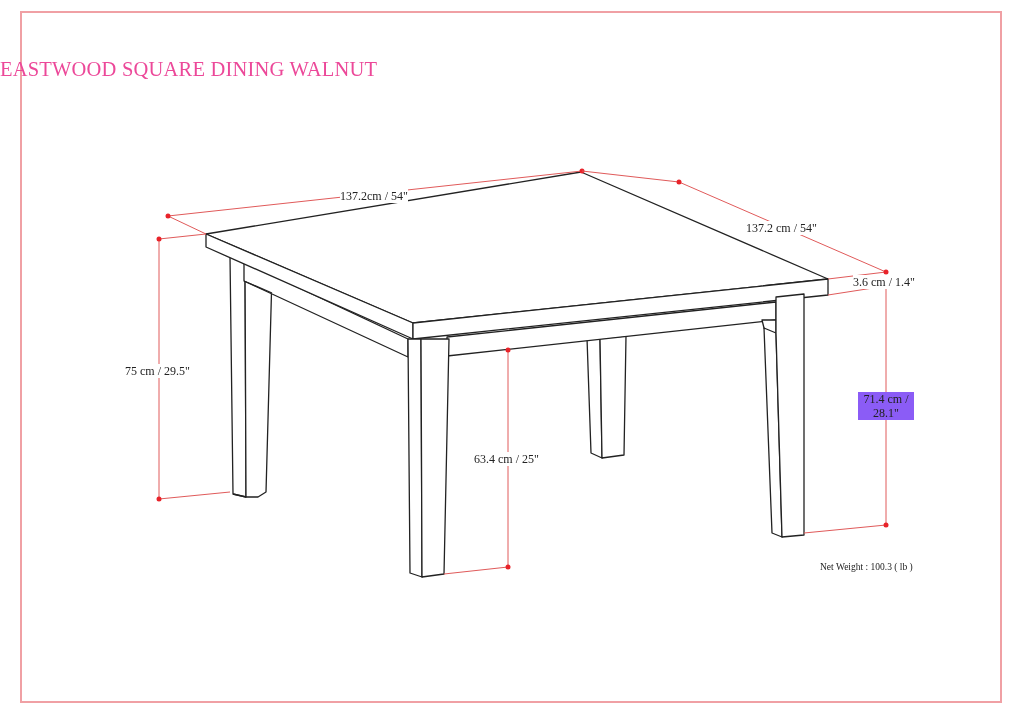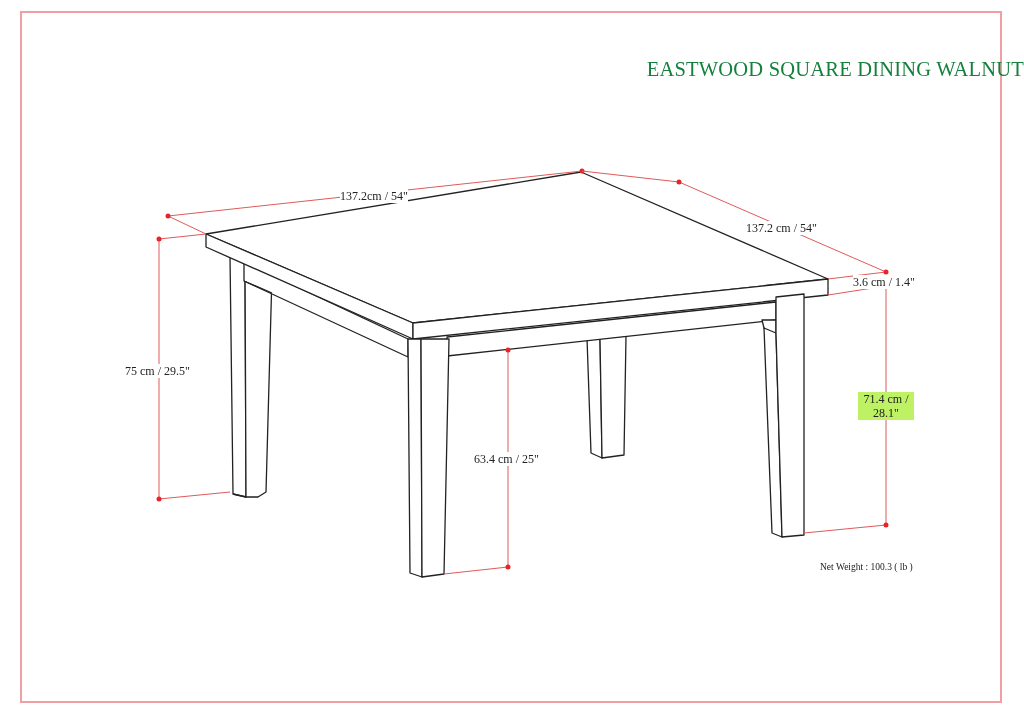--- a/index.html
+++ b/index.html
@@ -21,24 +21,24 @@
       width: 982px;
       height: 692px;
       border: 2px solid #f0a0a4;
       box-sizing: border-box;
     }
     .title {
       position: absolute;
       left: 0;
       top: 58px;
       width: 1024px;
-      text-align: right;
+      text-align: left;
       font-size: 20.5px;
       letter-spacing: 0.2px;
-      color: #15803d;
+      color: #ec4899;
     }
     svg.drawing {
       position: absolute;
       left: 0;
       top: 0;
       width: 1024px;
       height: 724px;
     }
     .outline { fill: #fff; stroke: #222; stroke-width: 1.3; stroke-linejoin: round; }
     .edge { fill: none; stroke: #222; stroke-width: 1.3; }
@@ -145,16 +145,16 @@
     <line class="dim" x1="804" y1="533" x2="886" y2="525"></line>
     <circle class="dot" cx="886" cy="525" r="2.5"></circle>
   </g>
 </svg>
 
 <div class="label" style="left:340px; top:189px;">137.2cm / 54"</div>
 <div class="label" style="left:746px; top:221px;">137.2 cm / 54"</div>
 <div class="label" style="left:853px; top:275px;">3.6 cm / 1.4"</div>
 <div class="label" style="left:125px; top:364px;">75 cm / 29.5"</div>
 <div class="label" style="left:474px; top:452px;">63.4 cm / 25"</div>
-<div class="label multi" style="left:858px; top:392px; width:56px; background:#bef264;">71.4 cm /
+<div class="label multi" style="left:858px; top:392px; width:56px; background:#8b5cf6;">71.4 cm /
 28.1"</div>
 
 <div class="weight">Net Weight : 100.3 ( lb )</div>
 
 </body></html>

